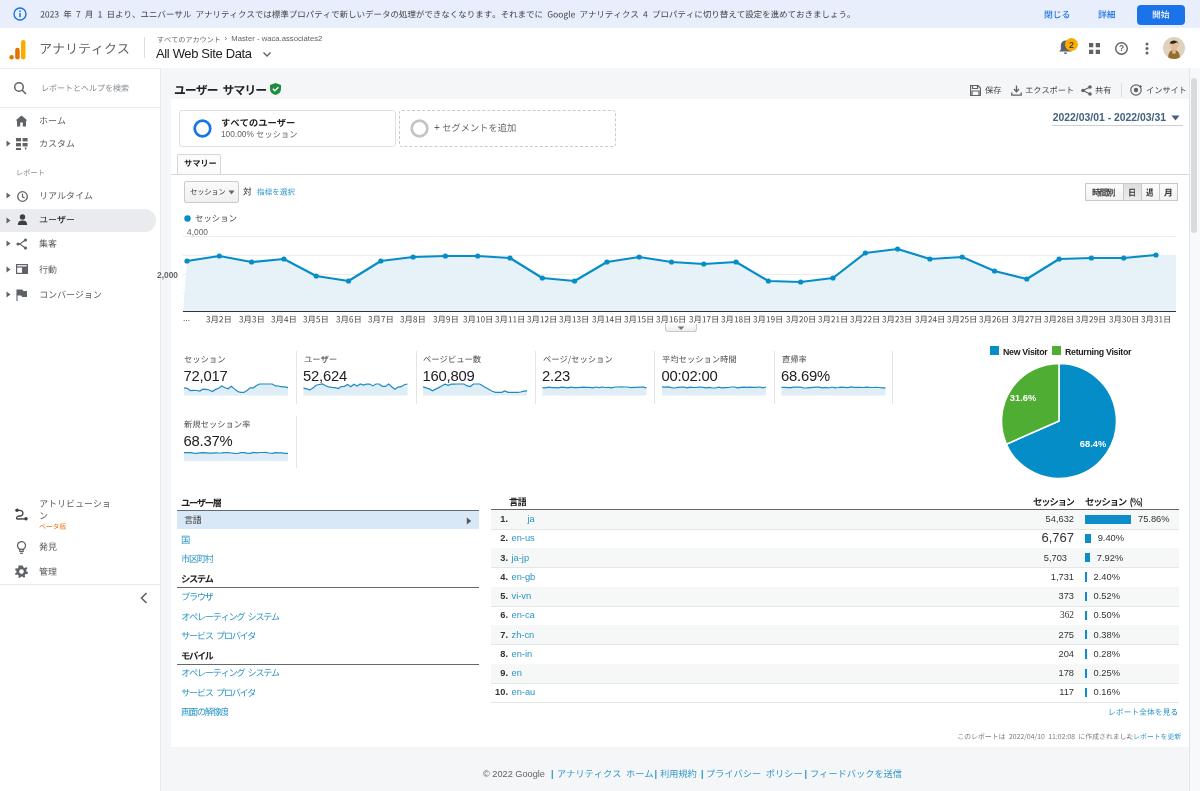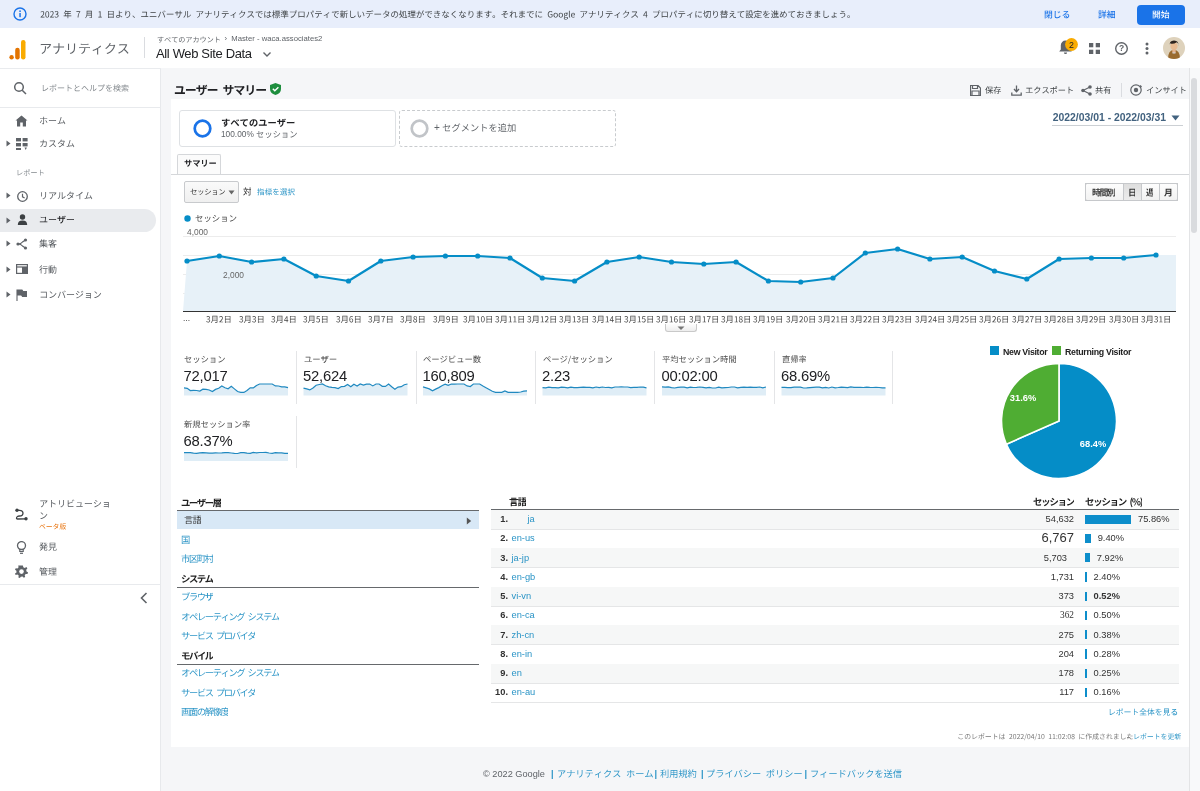--- a/index.html
+++ b/index.html
@@ -626,21 +626,21 @@
     <circle cx="962.2" cy="257" r="2.6" fill="#058dc7"></circle>
     <circle cx="994.5" cy="271" r="2.6" fill="#058dc7"></circle>
     <circle cx="1026.8" cy="279" r="2.6" fill="#058dc7"></circle>
     <circle cx="1059.1" cy="259" r="2.6" fill="#058dc7"></circle>
     <circle cx="1091.4" cy="258" r="2.6" fill="#058dc7"></circle>
     <circle cx="1123.7" cy="258" r="2.6" fill="#058dc7"></circle>
     <circle cx="1156.0" cy="255" r="2.6" fill="#058dc7"></circle>
     <line x1="183" y1="311.5" x2="1176" y2="311.5" stroke="#333" stroke-width="1.2"></line>
   </svg>
 <div style="position:absolute;top:227.8px;font-family:'Liberation Sans',sans-serif;font-size:8.4px;color:#666;font-weight:400;white-space:nowrap;line-height:9.66px;height:10.66px;right:992.0px;">4,000</div>
-<div style="position:absolute;top:270.8px;font-family:'Liberation Sans',sans-serif;font-size:8.4px;color:#666;font-weight:400;white-space:nowrap;line-height:9.66px;height:10.66px;right:956px;">2,000</div>
+<div style="position:absolute;top:270.8px;font-family:'Liberation Sans',sans-serif;font-size:8.4px;color:#666;font-weight:700;white-space:nowrap;line-height:9.66px;height:10.66px;right:1022px;">2,000</div>
 <div style="position:absolute;top:313.8px;font-family:'Liberation Sans',sans-serif;font-size:8.4px;color:#444;font-weight:400;white-space:nowrap;line-height:9.66px;height:10.66px;left:183.0px;">...</div>
 <svg style="position:absolute;left:206.4px;top:315.2px;" width="25.8" height="10.4" viewBox="0 0 3110 1250" fill="#444444">
     <g transform="translate(0,880)">
       <use href="#g33" x="0"></use>
       <use href="#g6708" x="555"></use>
       <use href="#g32" x="1555"></use>
       <use href="#g65e5" x="2110"></use>
     </g>
   </svg>
 <svg style="position:absolute;left:238.7px;top:315.2px;" width="25.8" height="10.4" viewBox="0 0 3110 1250" fill="#444444">
@@ -1206,21 +1206,21 @@
 <div style="position:absolute;top:571.9px;font-family:'Liberation Sans',sans-serif;font-size:9.3px;color:#2a94c6;font-weight:400;white-space:nowrap;line-height:10.70px;height:11.70px;left:511.5px;">en-gb</div>
 <div style="position:absolute;top:571.9px;font-family:'Liberation Sans',sans-serif;font-size:9.3px;color:#333;font-weight:400;white-space:nowrap;line-height:10.70px;height:11.70px;right:126.0px;">1,731</div>
 <div style="position:absolute;left:1085px;top:572.45px;width:1.6px;height:9.2px;background:#0d8ecb;"></div>
 <div style="position:absolute;top:571.9px;font-family:'Liberation Sans',sans-serif;font-size:9.3px;color:#333;font-weight:400;white-space:nowrap;line-height:10.70px;height:11.70px;left:1093.6px;">2.40%</div>
 <div style="position:absolute;left:491px;top:586.5px;width:687.5px;height:19.25px;background:#f6f7f7;"></div>
 <div style="position:absolute;left:491px;top:605.75px;width:687.5px;height:1px;background:#e5e6e7;"></div>
 <div style="position:absolute;top:591.1px;font-family:'Liberation Sans',sans-serif;font-size:9.3px;color:#333;font-weight:700;white-space:nowrap;line-height:10.70px;height:11.70px;right:692.0px;">5.</div>
 <div style="position:absolute;top:591.1px;font-family:'Liberation Sans',sans-serif;font-size:9.3px;color:#2a94c6;font-weight:400;white-space:nowrap;line-height:10.70px;height:11.70px;left:511.5px;">vi-vn</div>
 <div style="position:absolute;top:591.1px;font-family:'Liberation Sans',sans-serif;font-size:9.3px;color:#333;font-weight:400;white-space:nowrap;line-height:10.70px;height:11.70px;right:126.0px;">373</div>
 <div style="position:absolute;left:1085px;top:591.7px;width:1.6px;height:9.2px;background:#0d8ecb;"></div>
-<div style="position:absolute;top:591.1px;font-family:'Liberation Sans',sans-serif;font-size:9.3px;color:#333;font-weight:700;white-space:nowrap;line-height:10.70px;height:11.70px;left:1093.6px;">0.52%</div>
+<div style="position:absolute;top:591.1px;font-family:'Liberation Sans',sans-serif;font-size:9.3px;color:#333;font-weight:400;white-space:nowrap;line-height:10.70px;height:11.70px;left:1093.6px;">0.52%</div>
 <div style="position:absolute;left:491px;top:625.0px;width:687.5px;height:1px;background:#e5e6e7;"></div>
 <div style="position:absolute;top:610.4px;font-family:'Liberation Sans',sans-serif;font-size:9.3px;color:#333;font-weight:700;white-space:nowrap;line-height:10.70px;height:11.70px;right:692.0px;">6.</div>
 <div style="position:absolute;top:610.4px;font-family:'Liberation Sans',sans-serif;font-size:9.3px;color:#2a94c6;font-weight:400;white-space:nowrap;line-height:10.70px;height:11.70px;left:511.5px;">en-ca</div>
 <div style="position:absolute;top:610.4px;font-family:Liberation Serif, serif;font-size:9.3px;color:#333;font-weight:400;white-space:nowrap;line-height:10.70px;height:11.70px;right:126.0px;text-align:center;">362</div>
 <div style="position:absolute;left:1085px;top:610.95px;width:1.6px;height:9.2px;background:#0d8ecb;"></div>
 <div style="position:absolute;top:610.4px;font-family:'Liberation Sans',sans-serif;font-size:9.3px;color:#333;font-weight:400;white-space:nowrap;line-height:10.70px;height:11.70px;left:1093.6px;">0.50%</div>
 <div style="position:absolute;left:491px;top:625.0px;width:687.5px;height:19.25px;background:#f6f7f7;"></div>
 <div style="position:absolute;left:491px;top:644.25px;width:687.5px;height:1px;background:#e5e6e7;"></div>
 <div style="position:absolute;top:629.6px;font-family:'Liberation Sans',sans-serif;font-size:9.3px;color:#333;font-weight:700;white-space:nowrap;line-height:10.70px;height:11.70px;right:692.0px;">7.</div>
 <div style="position:absolute;top:629.6px;font-family:'Liberation Sans',sans-serif;font-size:9.3px;color:#2a94c6;font-weight:400;white-space:nowrap;line-height:10.70px;height:11.70px;left:511.5px;">zh-cn</div>

